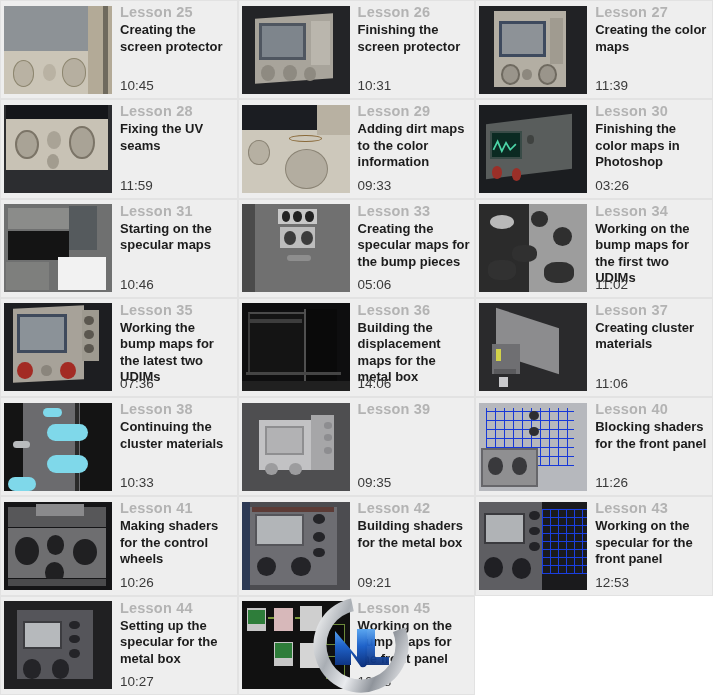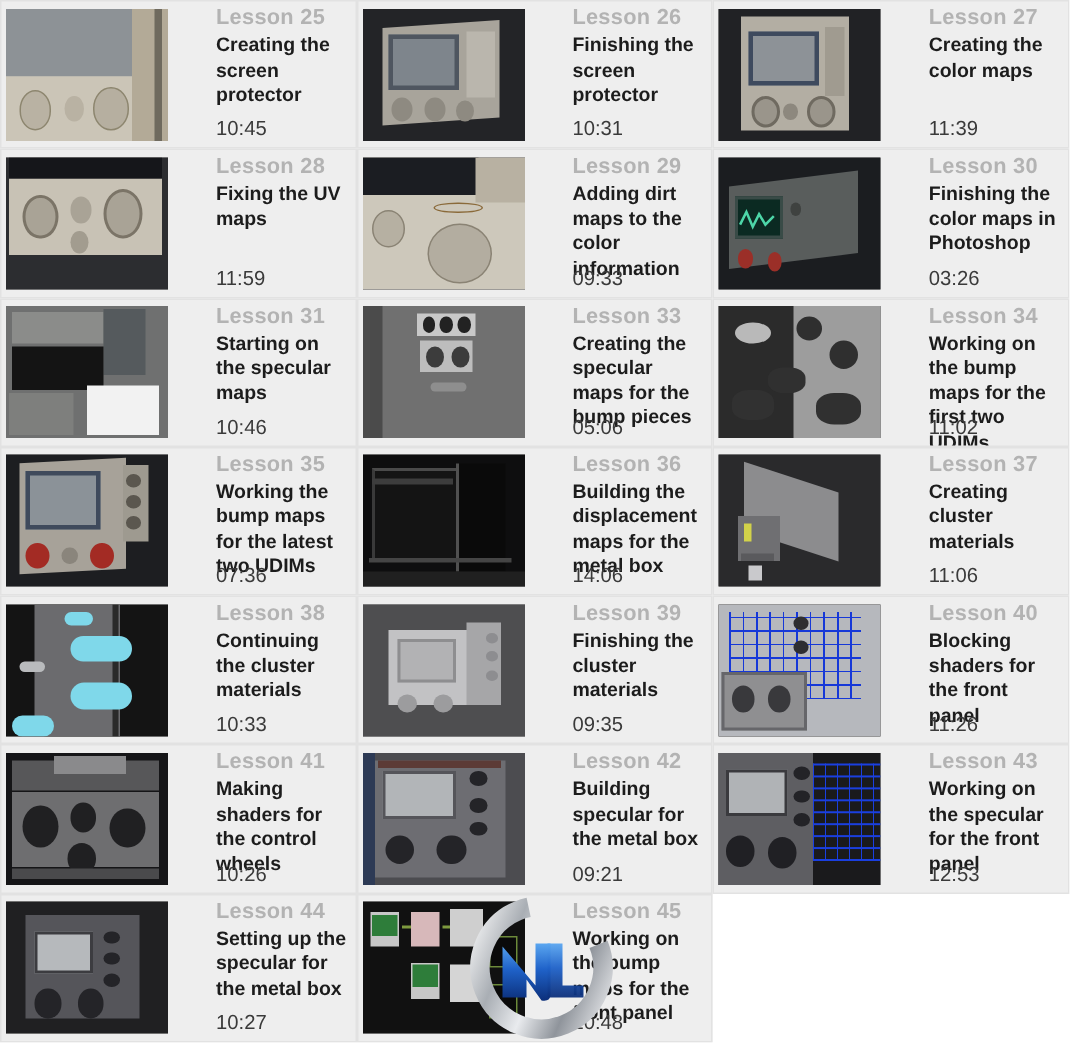--- a/index.html
+++ b/index.html
@@ -34,21 +34,20 @@
     overflow: hidden;
     background: #2a2a2a;
     align-self: center;
   }
   .thumb .art { position: absolute; inset: 0; }
   .info {
     flex: 1 1 auto;
     padding-left: 8px;
     position: relative;
     min-width: 0;
-    margin-left: 24px;
   }
   .lesson-num {
     color: #b3b3b3;
     font-size: 14.5px;
     font-weight: bold;
     line-height: 17px;
     letter-spacing: 0.2px;
     white-space: nowrap;
   }
   .lesson-title {
@@ -151,21 +150,21 @@
        <div style="position:absolute;left:2%;top:16%;width:94%;height:58%;background:#c8c2b5"></div>
        <div style="position:absolute;left:2%;top:0;width:94%;height:16%;background:#15161a"></div>
        <div style="position:absolute;left:10%;top:28%;width:22%;height:34%;border-radius:50%;background:#a9a396;border:2px solid #7b7467"></div>
        <div style="position:absolute;left:40%;top:30%;width:13%;height:20%;border-radius:50%;background:#a9a396"></div>
        <div style="position:absolute;left:60%;top:24%;width:24%;height:38%;border-radius:50%;background:#a9a396;border:2px solid #7b7467"></div>
        <div style="position:absolute;left:40%;top:56%;width:11%;height:17%;border-radius:50%;background:#a29c8f"></div>
         </div>
       </div>
       <div class="info">
         <div class="lesson-num">Lesson 28</div>
-        <div class="lesson-title">Fixing the UV maps</div>
+        <div class="lesson-title">Fixing the UV seams</div>
         <div class="duration">11:59</div>
       </div>
     </div>
     <div class="cell">
       <div class="thumb">
         <div class="art">
           <div style="position:absolute;inset:0;background:#cdc8bb"></div>
        <div style="position:absolute;left:0;top:0;width:72%;height:28%;background:#1b1d22"></div>
        <div style="position:absolute;left:70%;top:0;width:30%;height:34%;background:#b8b1a2"></div>
        <div style="position:absolute;left:6%;top:40%;width:20%;height:28%;border-radius:50%;background:#b6b0a2;border:1px solid #8a8374"></div>
@@ -339,21 +338,20 @@
        <div style="position:absolute;left:22%;top:26%;width:36%;height:34%;background:#b2b2b4;border:2px solid #8e8e90"></div>
        <div style="position:absolute;left:76%;top:22%;width:8%;height:8%;border-radius:50%;background:#8d8d90"></div>
        <div style="position:absolute;left:76%;top:36%;width:8%;height:8%;border-radius:50%;background:#8d8d90"></div>
        <div style="position:absolute;left:76%;top:50%;width:8%;height:8%;border-radius:50%;background:#8d8d90"></div>
        <div style="position:absolute;left:22%;top:68%;width:12%;height:14%;border-radius:50%;background:#9c9c9e"></div>
        <div style="position:absolute;left:44%;top:68%;width:12%;height:14%;border-radius:50%;background:#9c9c9e"></div>
         </div>
       </div>
       <div class="info">
         <div class="lesson-num">Lesson 39</div>
-        <div class="lesson-title">Finishing the cluster materials</div>
         <div class="duration">09:35</div>
       </div>
     </div>
     <div class="cell">
       <div class="thumb">
         <div class="art">
           <div style="position:absolute;inset:0;background:#b6b8bd"></div>
        <div style="position:absolute;left:6%;top:6%;width:82%;height:66%;background:
           repeating-linear-gradient(0deg,#1638d8 0 1px,transparent 1px 9px),
           repeating-linear-gradient(90deg,#1638d8 0 1px,transparent 1px 9px)"></div>
@@ -400,21 +398,21 @@
        <div style="position:absolute;left:10%;top:6%;width:76%;height:5%;background:#5c3b36"></div>
        <div style="position:absolute;left:66%;top:14%;width:11%;height:11%;border-radius:50%;background:#242428"></div>
        <div style="position:absolute;left:66%;top:34%;width:11%;height:11%;border-radius:50%;background:#242428"></div>
        <div style="position:absolute;left:66%;top:52%;width:11%;height:11%;border-radius:50%;background:#242428"></div>
        <div style="position:absolute;left:14%;top:62%;width:18%;height:22%;border-radius:50%;background:#242428"></div>
        <div style="position:absolute;left:46%;top:62%;width:18%;height:22%;border-radius:50%;background:#242428"></div>
         </div>
       </div>
       <div class="info">
         <div class="lesson-num">Lesson 42</div>
-        <div class="lesson-title">Building specular for the metal box</div>
+        <div class="lesson-title">Building shaders for the metal box</div>
         <div class="duration">09:21</div>
       </div>
     </div>
     <div class="cell">
       <div class="thumb">
         <div class="art">
           <div style="position:absolute;inset:0;background:#1a1a1c"></div>
        <div style="position:absolute;left:0;top:0;width:58%;height:100%;background:#5e5e62"></div>
        <div style="position:absolute;left:4%;top:12%;width:38%;height:36%;background:#b0b3b6;border:2px solid #3a3a3e"></div>
        <div style="position:absolute;left:46%;top:10%;width:10%;height:10%;border-radius:50%;background:#232327"></div>

